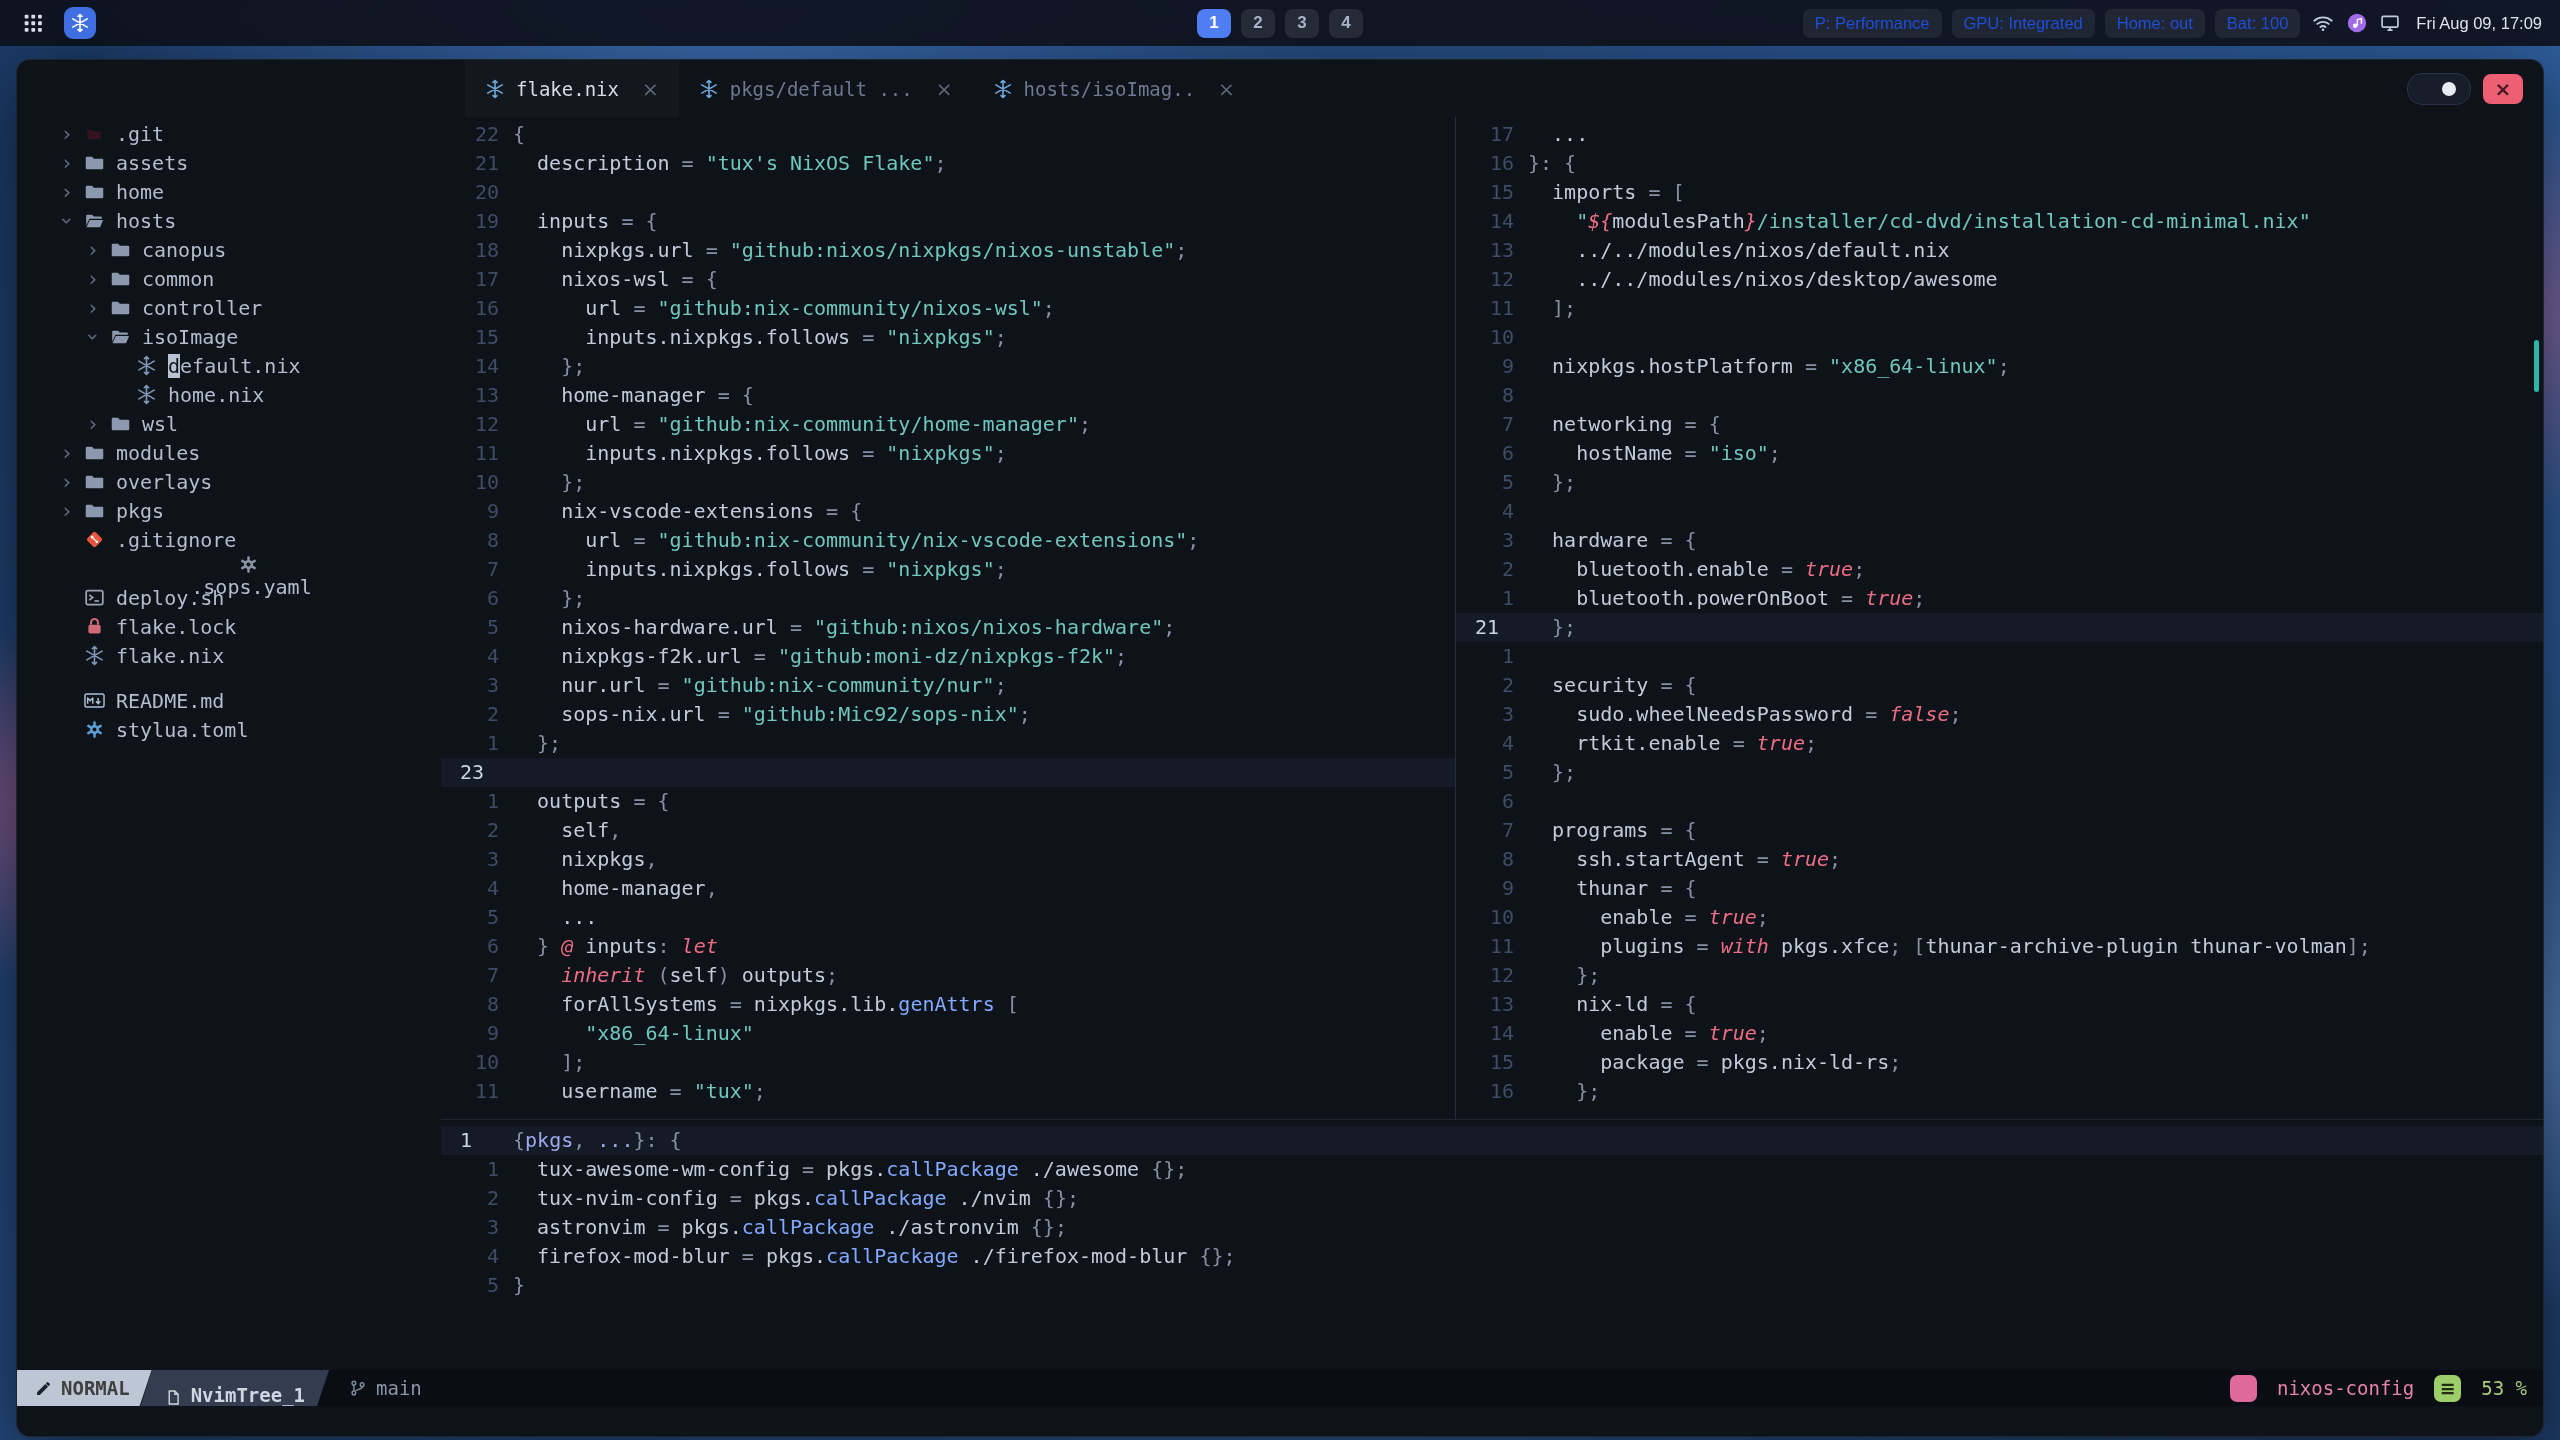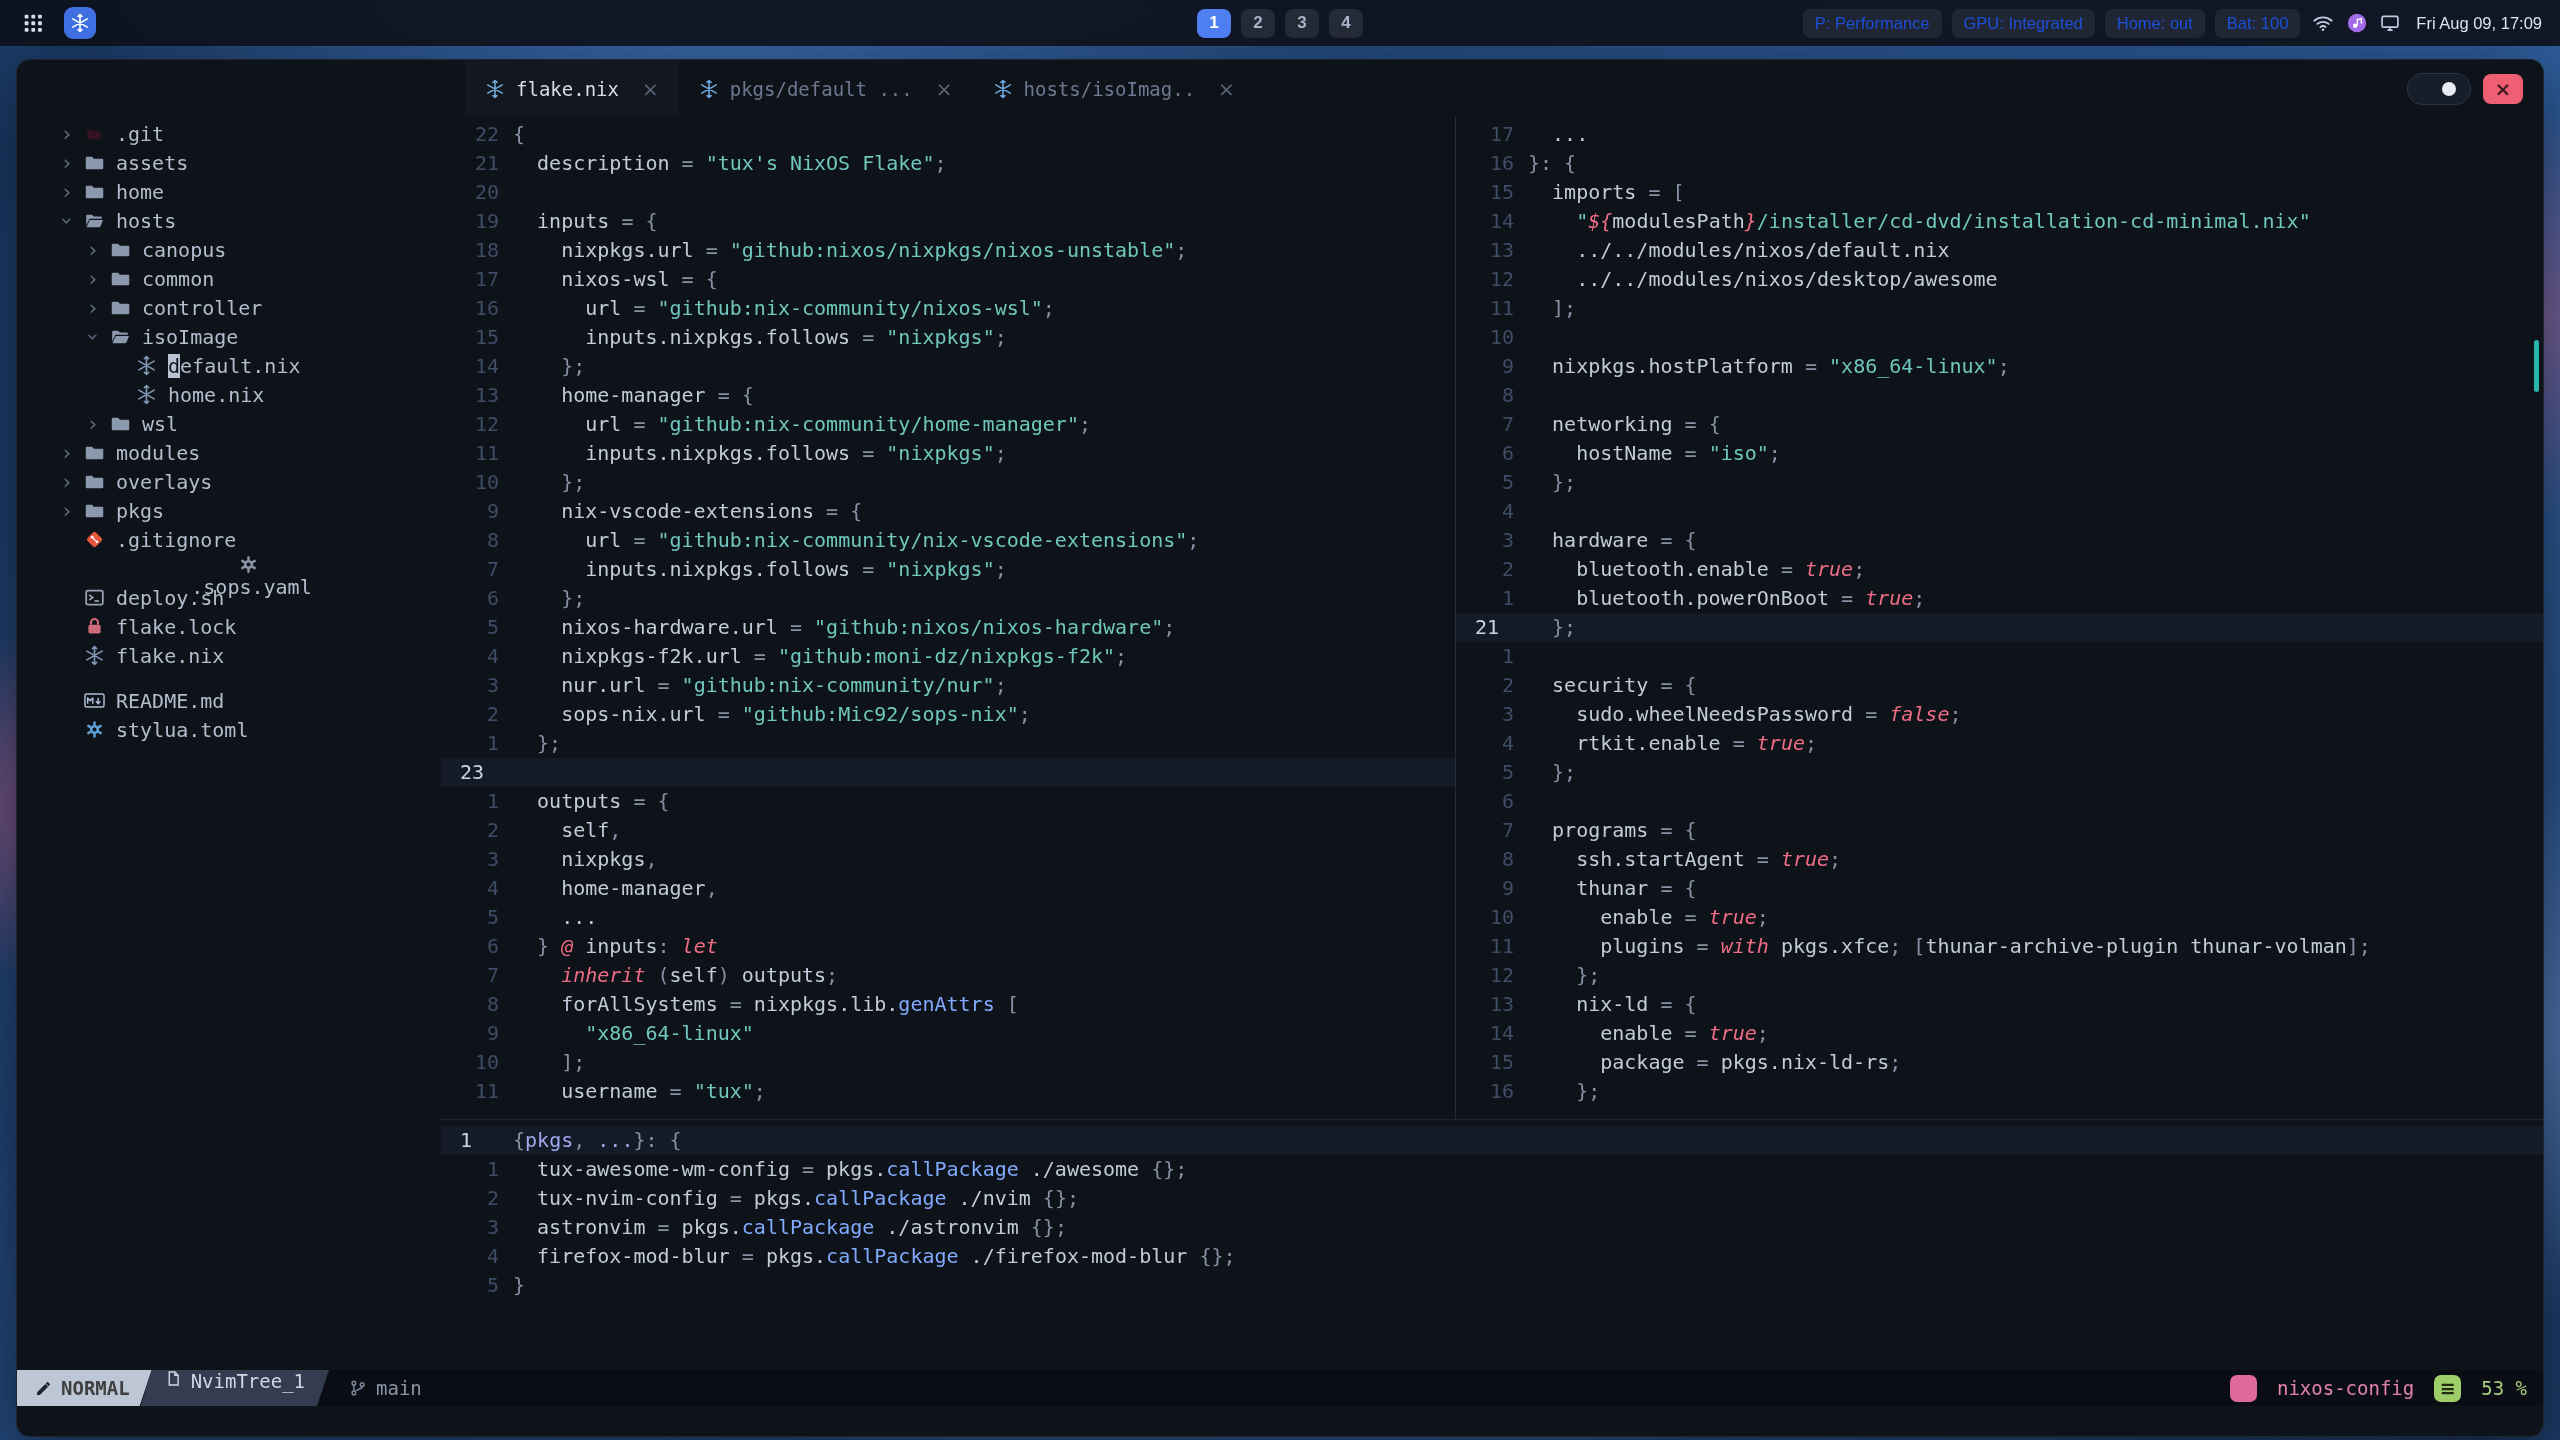--- a/index.html
+++ b/index.html
@@ -70,22 +70,22 @@
   .tk-t{color:#c2cbd9;}
   .tk-s{color:#6fc7bd;}
   .tk-k{color:#ee6d85;font-style:italic;}
   .tk-p{color:#8791a4;}
   .tk-f{color:#82aaff;}
   .tk-b{color:#9fa9ef;}
   
   .statusline{height:36px;background:#0a0e14;display:flex;align-items:center;font-size:19px;flex-shrink:0;}
   .sl-mode{background:#bcc6d4;color:#404040;font-weight:bold;display:flex;align-items:center;gap:9px;
     padding:0 22px 0 18px;height:100%;clip-path:polygon(0 0,100% 0,calc(100% - 12px) 100%,0 100%);}
-  .sl-buf{background:#343c4f;color:#cfd6e4;display:flex;align-items:flex-start;gap:9px;height:100%;
-    padding:0 24px;margin-left:-11px;clip-path:polygon(11px 0,100% 0,calc(100% - 12px) 100%,0 100%);}
+  .sl-buf{background:#343c4f;color:#cfd6e4;display:flex;align-items:flex-end;gap:9px;height:100%;
+    padding:0 24px;margin-left:-11px;clip-path:polygon(11px 0,100% 0,calc(100% - 12px) 100%,0 100%);font-weight:bold;}
   .sl-branch{display:flex;align-items:center;gap:9px;color:#8b95a8;margin-left:20px;}
   .sl-right{margin-left:auto;display:flex;align-items:center;gap:20px;padding-right:16px;}
   .badge{width:27px;height:27px;border-radius:7px;display:flex;align-items:center;justify-content:center;}
   .badge.pink{background:#e0699b;}
   .badge.green{background:#9ece6a;color:#222c13;font-size:19px;font-weight:bold;font-family:"DejaVu Sans",sans-serif;}
   .sl-proj{color:#e483ac;}
   .sl-pct{color:#a9cf7a;}
   .sl-ic{display:flex;align-items:center;}
   .cmdline{height:30px;flex-shrink:0;}
 </style>

